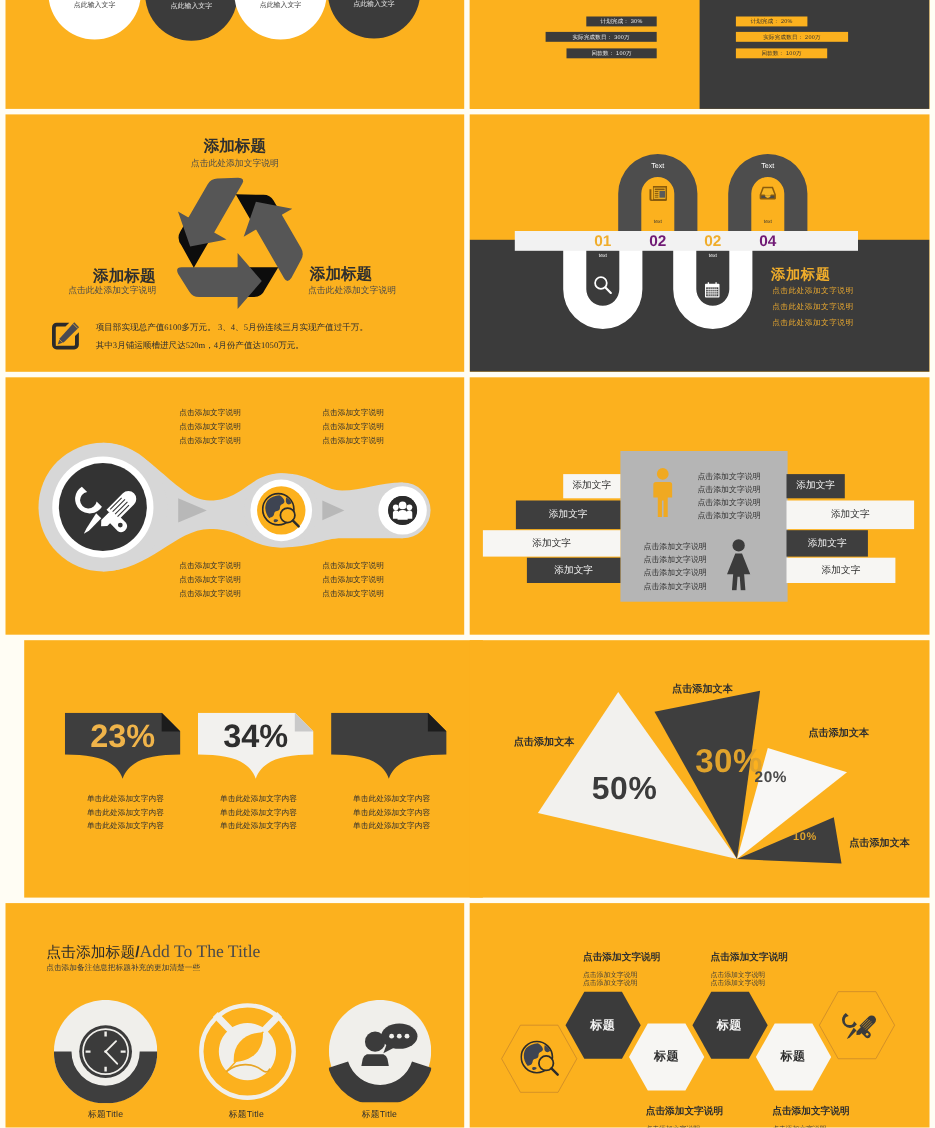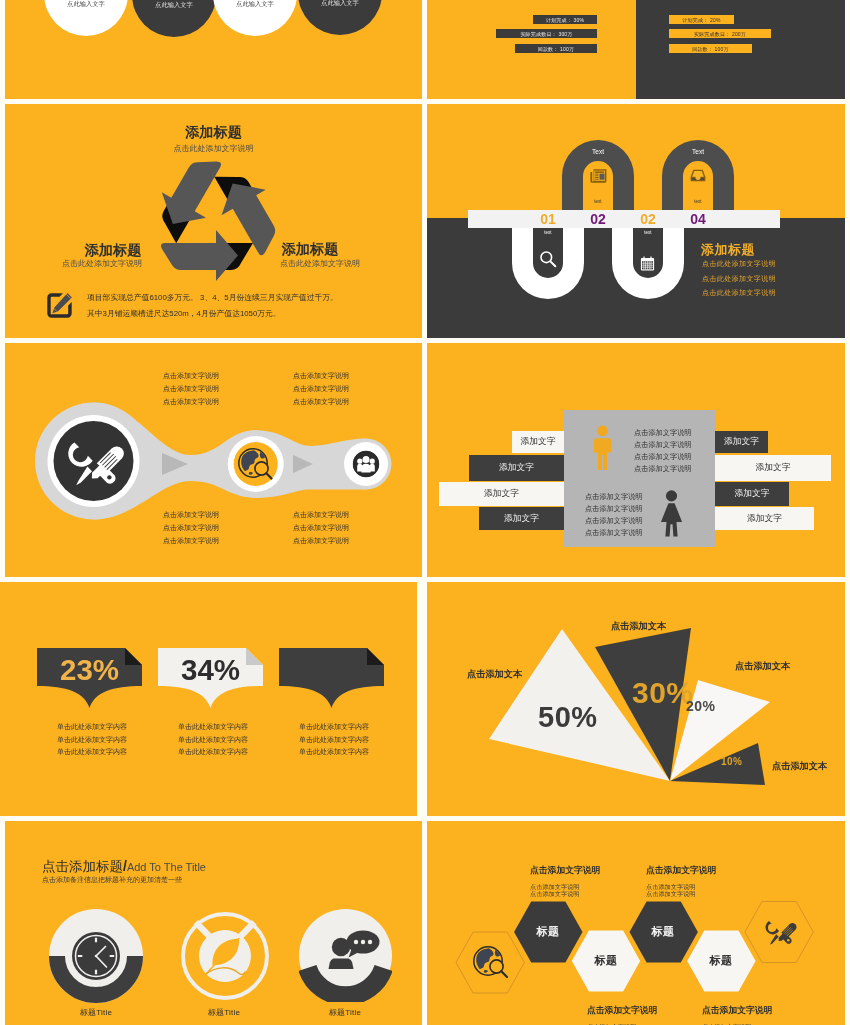--- a/index.html
+++ b/index.html
@@ -6,21 +6,21 @@
 body{width:850px;height:1025px;overflow:hidden;font-family:"Liberation Sans",sans-serif;
   -webkit-font-smoothing:antialiased;}
 .page{position:relative;width:850px;height:1025px;background:#fffdf4;}
 .slide{position:absolute;overflow:hidden;background:#fcb11e;}
 .s1{left:5px;top:-135px;width:417px;height:234px;}
 .s2{left:427px;top:-135px;width:418px;height:234px;}
 .s3{left:5px;top:104px;width:417px;height:234px;}
 .s4{left:427px;top:104px;width:418px;height:234px;}
 .s5{left:5px;top:343px;width:417px;height:234px;}
 .s6{left:427px;top:343px;width:418px;height:234px;}
-.s7{left:0;top:582px;width:417px;height:234px;}
+.s7{left:22px;top:582px;width:417px;height:234px;}
 .s8{left:427px;top:582px;width:418px;height:234px;}
 .s9{left:5px;top:821px;width:417px;height:234px;}
 .s10{left:427px;top:821px;width:418px;height:234px;}
 .abs{position:absolute;}
 
 
 .s1-circle{position:absolute;width:84px;height:84px;border-radius:50%;
   display:flex;align-items:flex-start;justify-content:center;}
 .s1-circle span{font-size:6.3px;margin-top:48px;letter-spacing:0px;white-space:nowrap;}
 .s1-w{background:#fff;} .s1-w span{color:#3a3a3a;}
@@ -30,21 +30,21 @@
 .s2-left-bg{position:absolute;left:0;top:0;width:209px;height:234px;background:#fcb11e;}
 .s2-right-bg{position:absolute;left:209px;top:0;width:209px;height:234px;background:#3b3b3b;}
 .s2-bar{position:absolute;height:9px;display:flex;align-items:center;justify-content:center;
   font-size:5px;letter-spacing:.2px;white-space:nowrap;}
 .s2-bar-d{background:#3b3b3b;color:#eee;}
 .s2-bar-o{background:#fcb11e;color:#2e2e2e;}
 
 
 .s3-title{position:absolute;font-size:14.2px;font-weight:bold;color:#2f2f2f;letter-spacing:0px;}
 .s3-sub{position:absolute;font-size:8px;color:#4a4a4a;letter-spacing:0px;}
-.s3-note{position:absolute;font-size:7.8px;color:#2f2f2f;white-space:nowrap;letter-spacing:0px;}
+.s3-note{position:absolute;font-size:7.8px;color:#2f2f2f;white-space:nowrap;letter-spacing:0px;font-family:Liberation Serif, serif;}
 
 
 .s4-dark-bg{position:absolute;left:0;top:114px;width:418px;height:120px;background:#3b3b3b;}
 .s4-band{position:absolute;background:#f2f2f2;display:flex;align-items:center;}
 .s4-num{position:absolute;font-size:14px;font-weight:bold;}
 .s4-num-o{color:#f0ad2b;} .s4-num-d{color:#701a75;}
 .s4-toptext{position:absolute;font-size:6.5px;color:#fff;text-align:center;}
 .s4-smalltext{position:absolute;font-size:4.5px;text-align:center;}
 .s4-title{position:absolute;font-size:13px;font-weight:bold;color:#f0ad2b;letter-spacing:.5px;}
 .s4-line{position:absolute;font-size:7px;color:#e8a830;letter-spacing:.4px;}
@@ -66,21 +66,21 @@
 .s7-txt{position:absolute;font-size:7px;color:#2f2f2f;line-height:12.7px;white-space:nowrap;letter-spacing:0px;}
 
 
 .s8-val{position:absolute;font-weight:bold;letter-spacing:.5px;}
 .s8-lbl{position:absolute;font-size:9.2px;font-weight:bold;color:#2f2f2f;white-space:nowrap;letter-spacing:0px;}
 
 
 .s9-head{position:absolute;white-space:nowrap;}
 .s9-cn{font-size:13.5px;font-weight:normal;color:#2b2b2b;letter-spacing:0px;}
 .s9-sep{font-size:14px;font-weight:bold;color:#2b2b2b;}
-.s9-en{font-size:11px;color:#4a4a4a;letter-spacing:0px;}
+.s9-en{font-size:16px;color:#4a4a4a;letter-spacing:0px;font-family:Liberation Serif, serif;}
 .s9-sub{position:absolute;font-size:7px;color:#3a3a3a;letter-spacing:0px;white-space:nowrap;}
 .s9-cap{position:absolute;font-size:8px;color:#2f2f2f;text-align:center;letter-spacing:.2px;}
 
 
 .s10-hexlabel{position:absolute;font-size:11px;font-weight:bold;text-align:center;letter-spacing:.5px;}
 .s10-lbl-w{color:#f4f4f4;}
 .s10-lbl-d{color:#2f2f2f;}
 .s10-top{position:absolute;white-space:nowrap;}
 .s10-tt{font-size:8.8px;font-weight:bold;color:#2f2f2f;letter-spacing:0px;margin-bottom:6px;}
 .s10-tl{font-size:6.2px;color:#3a3a3a;letter-spacing:0px;line-height:7.2px;}

